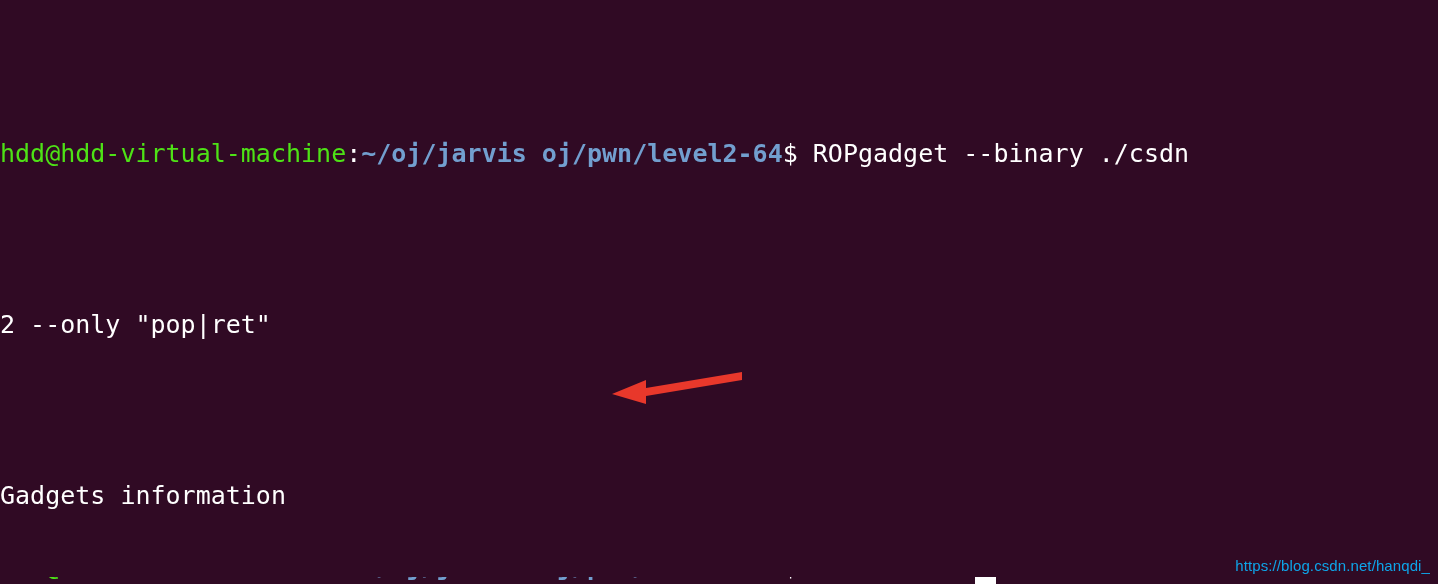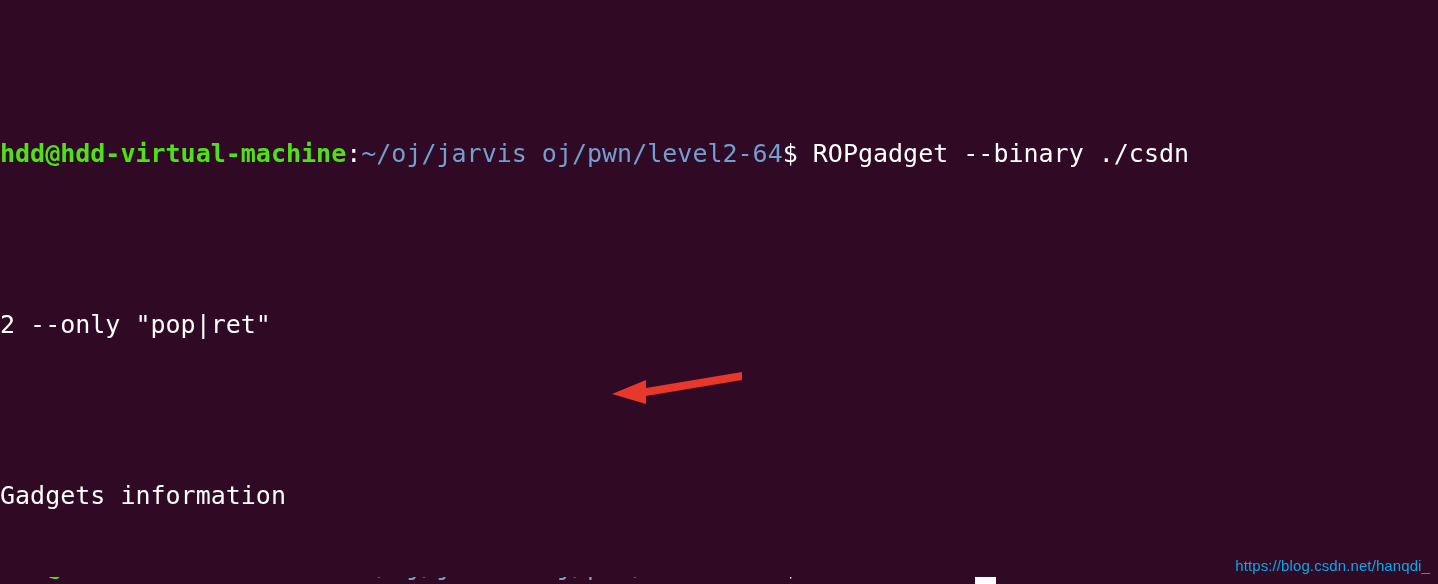--- a/index.html
+++ b/index.html
@@ -27,25 +27,25 @@
     padding: 0;
     white-space: pre;
   }
   .line {
     height: 34.2px;
     white-space: pre;
     display: block;
   }
   .green-bold {
     color: #4ee216;
-    font-weight: bold;
+    font-weight: normal;
   }
   .blue-bold {
     color: #729fcf;
-    font-weight: normal;
+    font-weight: bold;
   }
   .white {
     color: #ffffff;
   }
   
   #arrow-annotation {
     position: absolute;
     left: 612px;
     top: 364px;
     width: 130px;

